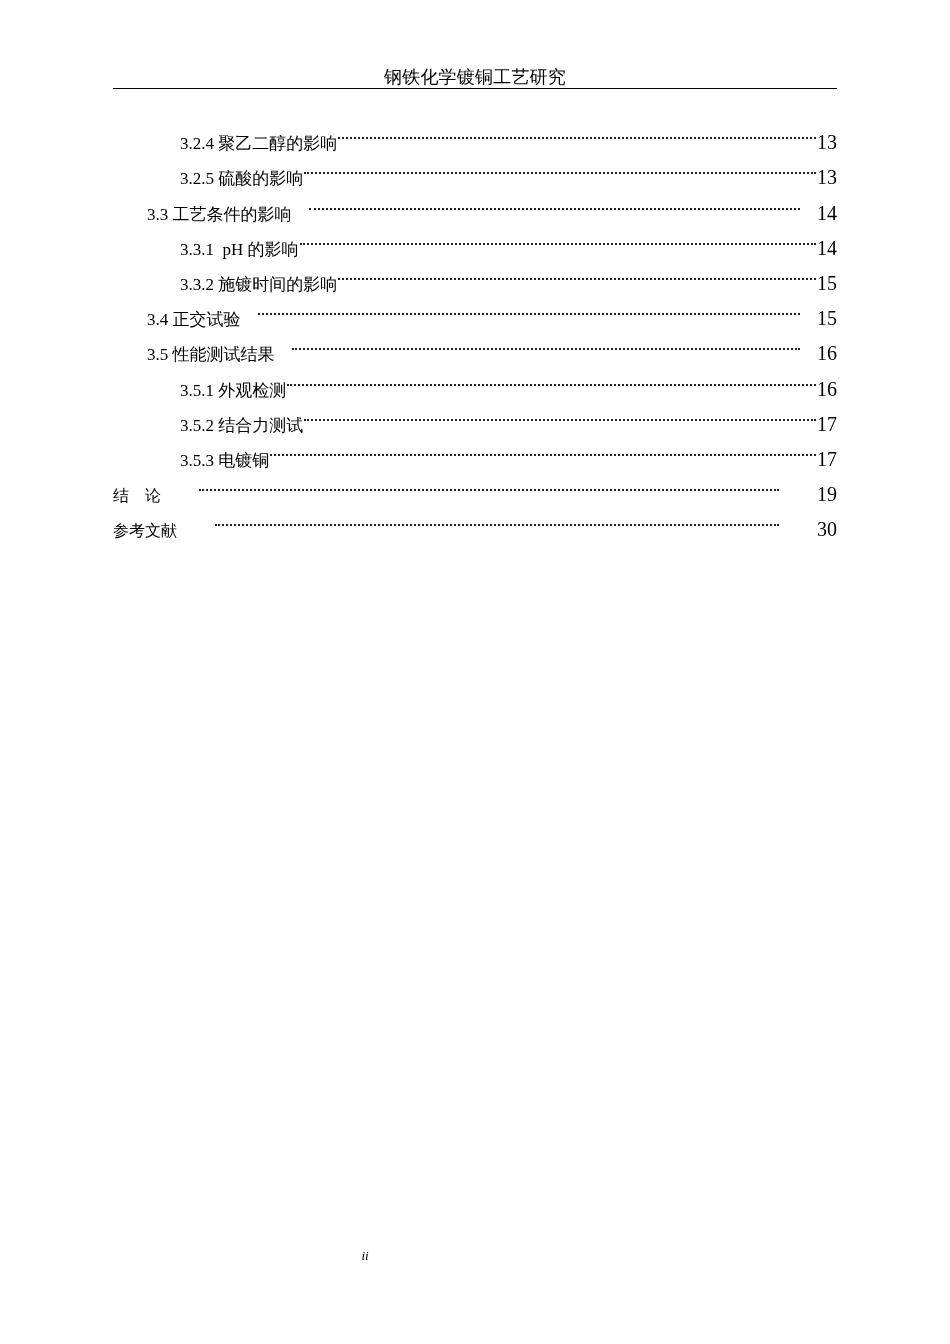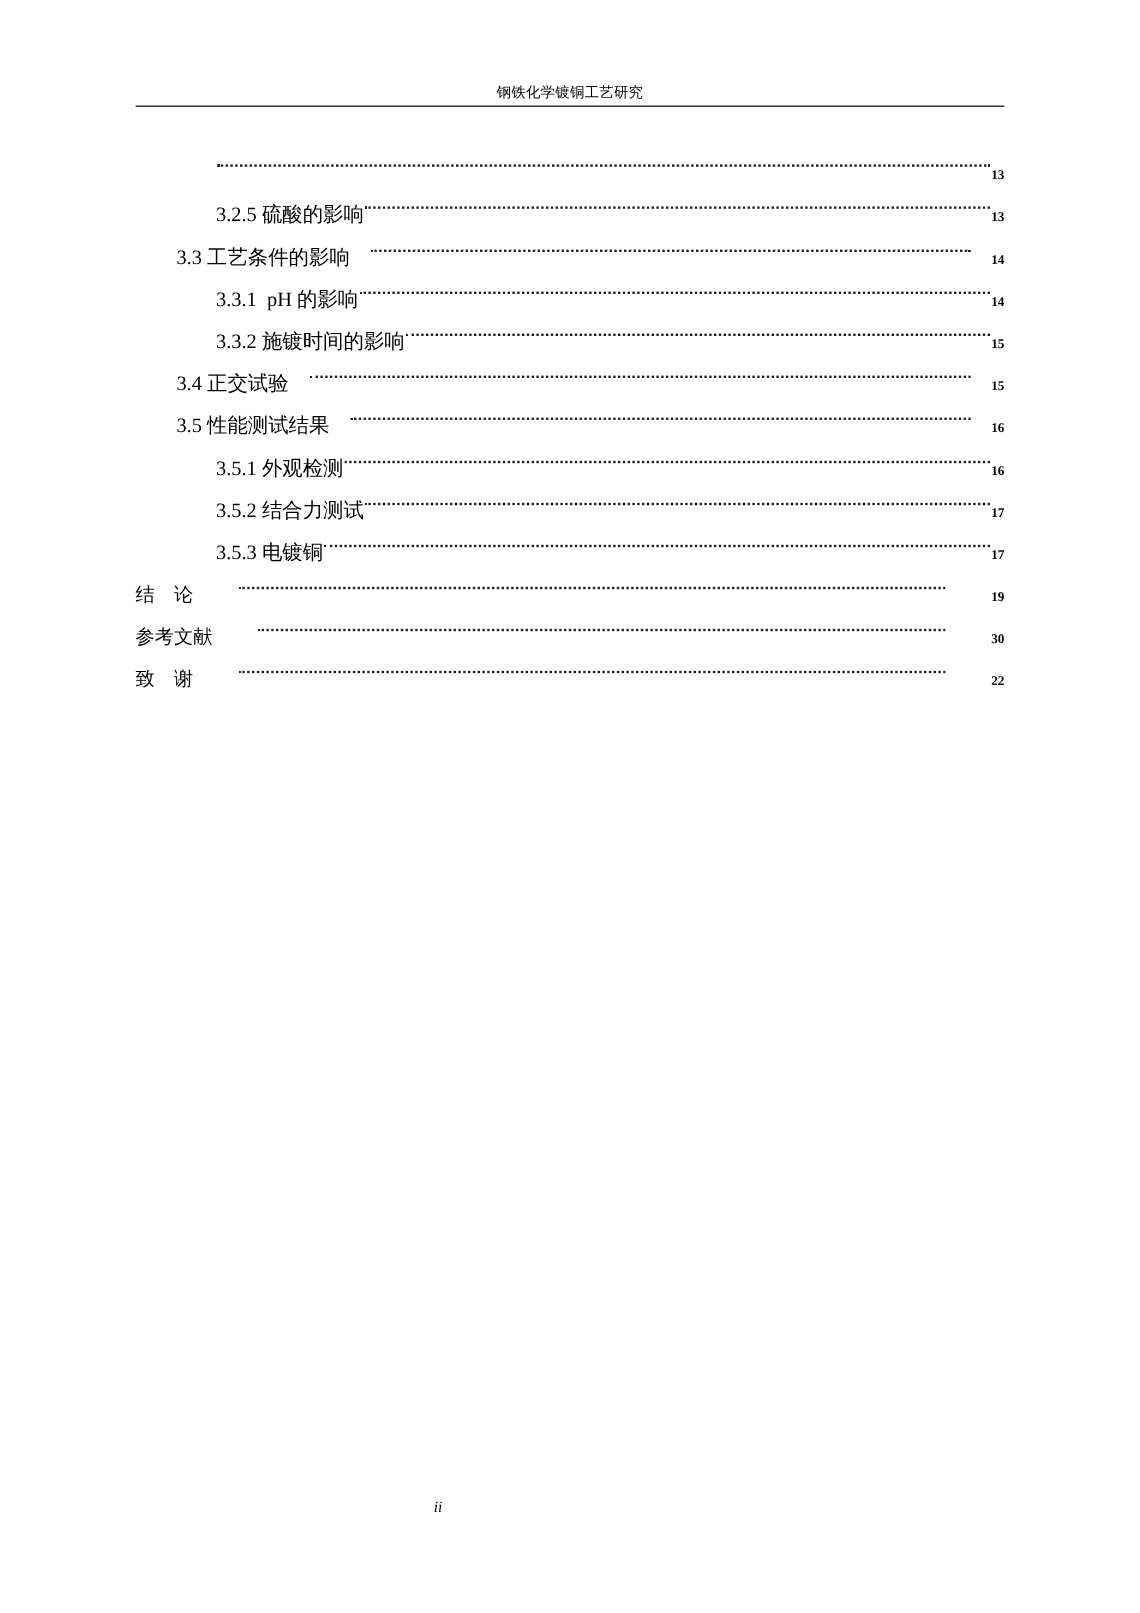--- a/index.html
+++ b/index.html
@@ -19,21 +19,21 @@
       position: absolute;
       left: 113px;
       top: 66px;
       width: 724px;
       height: 22px;
       border-bottom: 1.5px solid #000000;
       text-align: center;
     }
     .page-header span {
       display: inline-block;
-      font-size: 12px;
+      font-size: 18px;
       line-height: 22px;
       letter-spacing: 0.2px;
     }
     .toc {
       position: absolute;
       left: 113px;
       top: 114px;
       width: 724px;
     }
     .toc-row {
@@ -66,23 +66,22 @@
       position: absolute;
       left: 0;
       right: 0;
       bottom: 10px;
       height: 0;
       border-bottom: 2px dotted #222222;
     }
     .toc-page {
       flex: 0 0 auto;
       font-family: "Liberation Serif", "DejaVu Serif", serif;
-      font-size: 11px;
+      font-size: 20px;
       text-align: center;
-      font-weight: bold;
     }
     .page-footer {
       position: absolute;
       left: 340px;
       top: 1246px;
       width: 50px;
       text-align: center;
       font-size: 13px;
       line-height: 20px;
       font-style: italic;
@@ -90,20 +89,21 @@
   </style>
 </head>
 <body>
 
 <div class="page-header">
   <span>钢铁化学镀铜工艺研究</span>
 </div>
 
 <div class="toc">
   <div class="toc-row level-3">
+    <span class="toc-title">3.2.4 聚乙二醇的影响</span>
     <span class="toc-leader"></span>
     <span class="toc-page">13</span>
   </div>
   <div class="toc-row level-3">
     <span class="toc-title">3.2.5 硫酸的影响</span>
     <span class="toc-leader"></span>
     <span class="toc-page">13</span>
   </div>
   <div class="toc-row level-2">
     <span class="toc-title">3.3 工艺条件的影响</span>
@@ -148,20 +148,15 @@
   <div class="toc-row level-1">
     <span class="toc-title">结　论</span>
     <span class="toc-leader"></span>
     <span class="toc-page">19</span>
   </div>
   <div class="toc-row level-1">
     <span class="toc-title">参考文献</span>
     <span class="toc-leader"></span>
     <span class="toc-page">30</span>
   </div>
-  <div class="toc-row level-1">
-    <span class="toc-title">致　谢</span>
-    <span class="toc-leader"></span>
-    <span class="toc-page">22</span>
-  </div>
 </div>
 
 <div class="page-footer">ii</div>
 
 </body></html>

